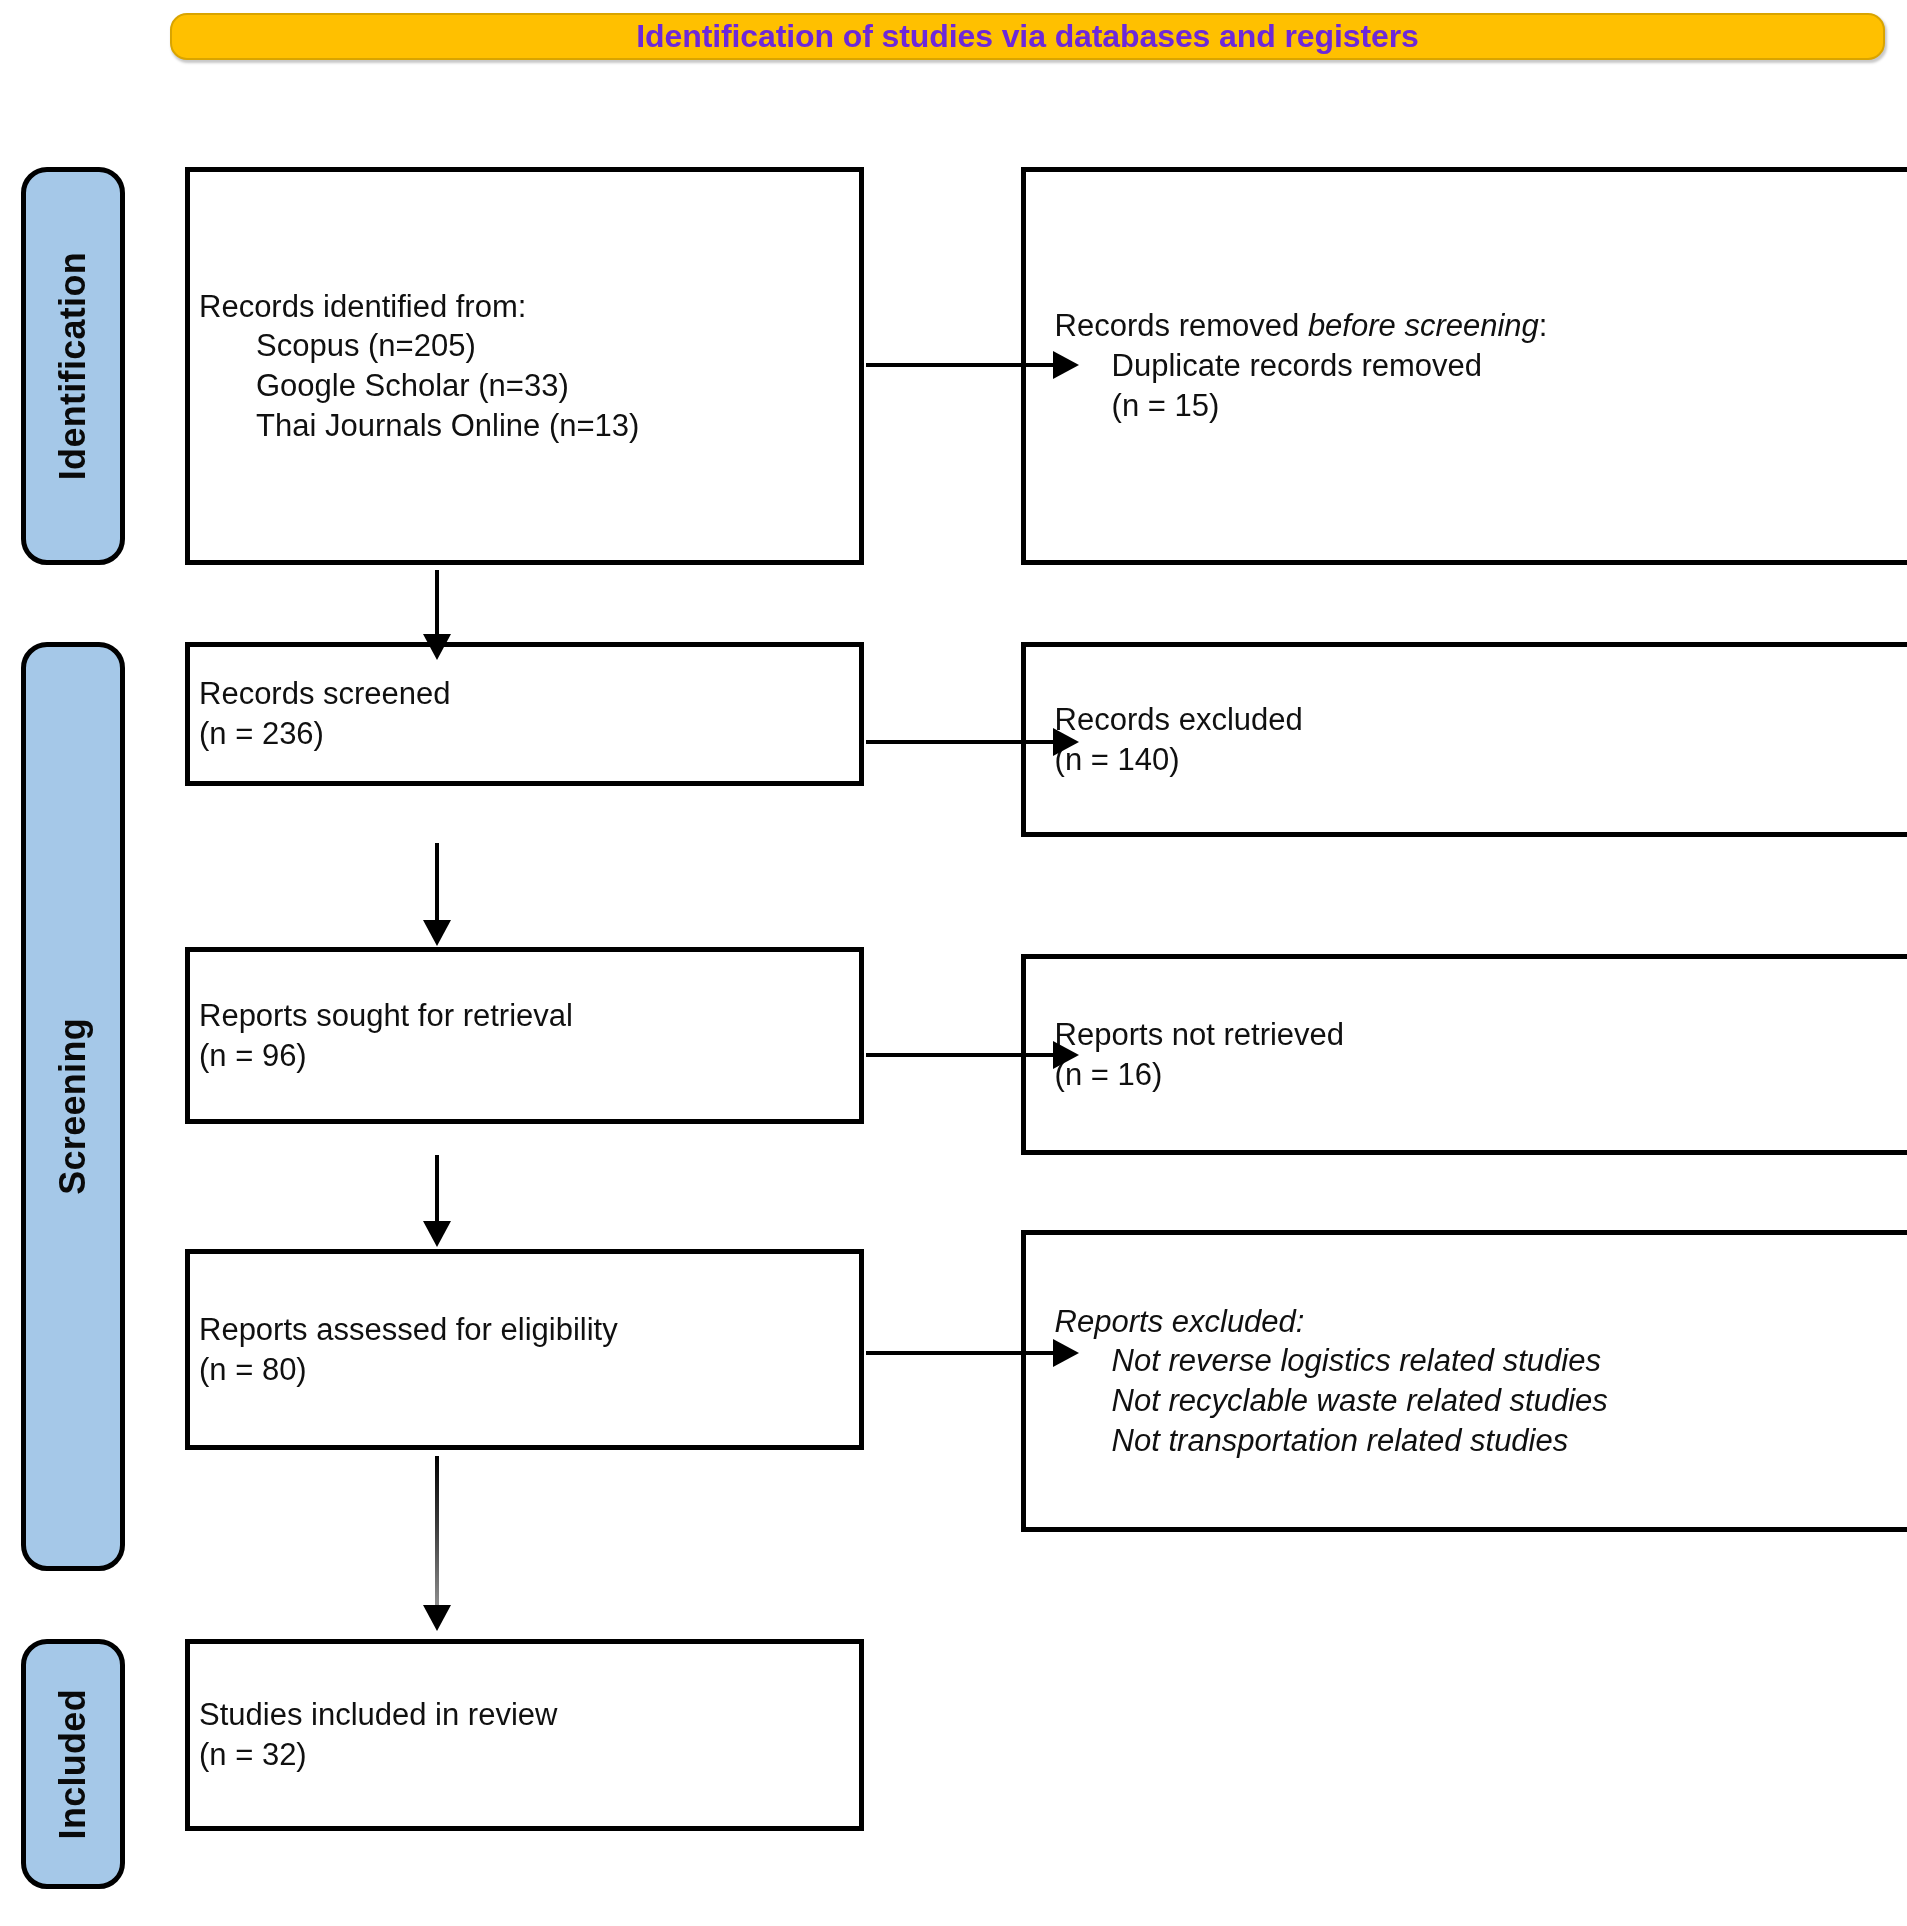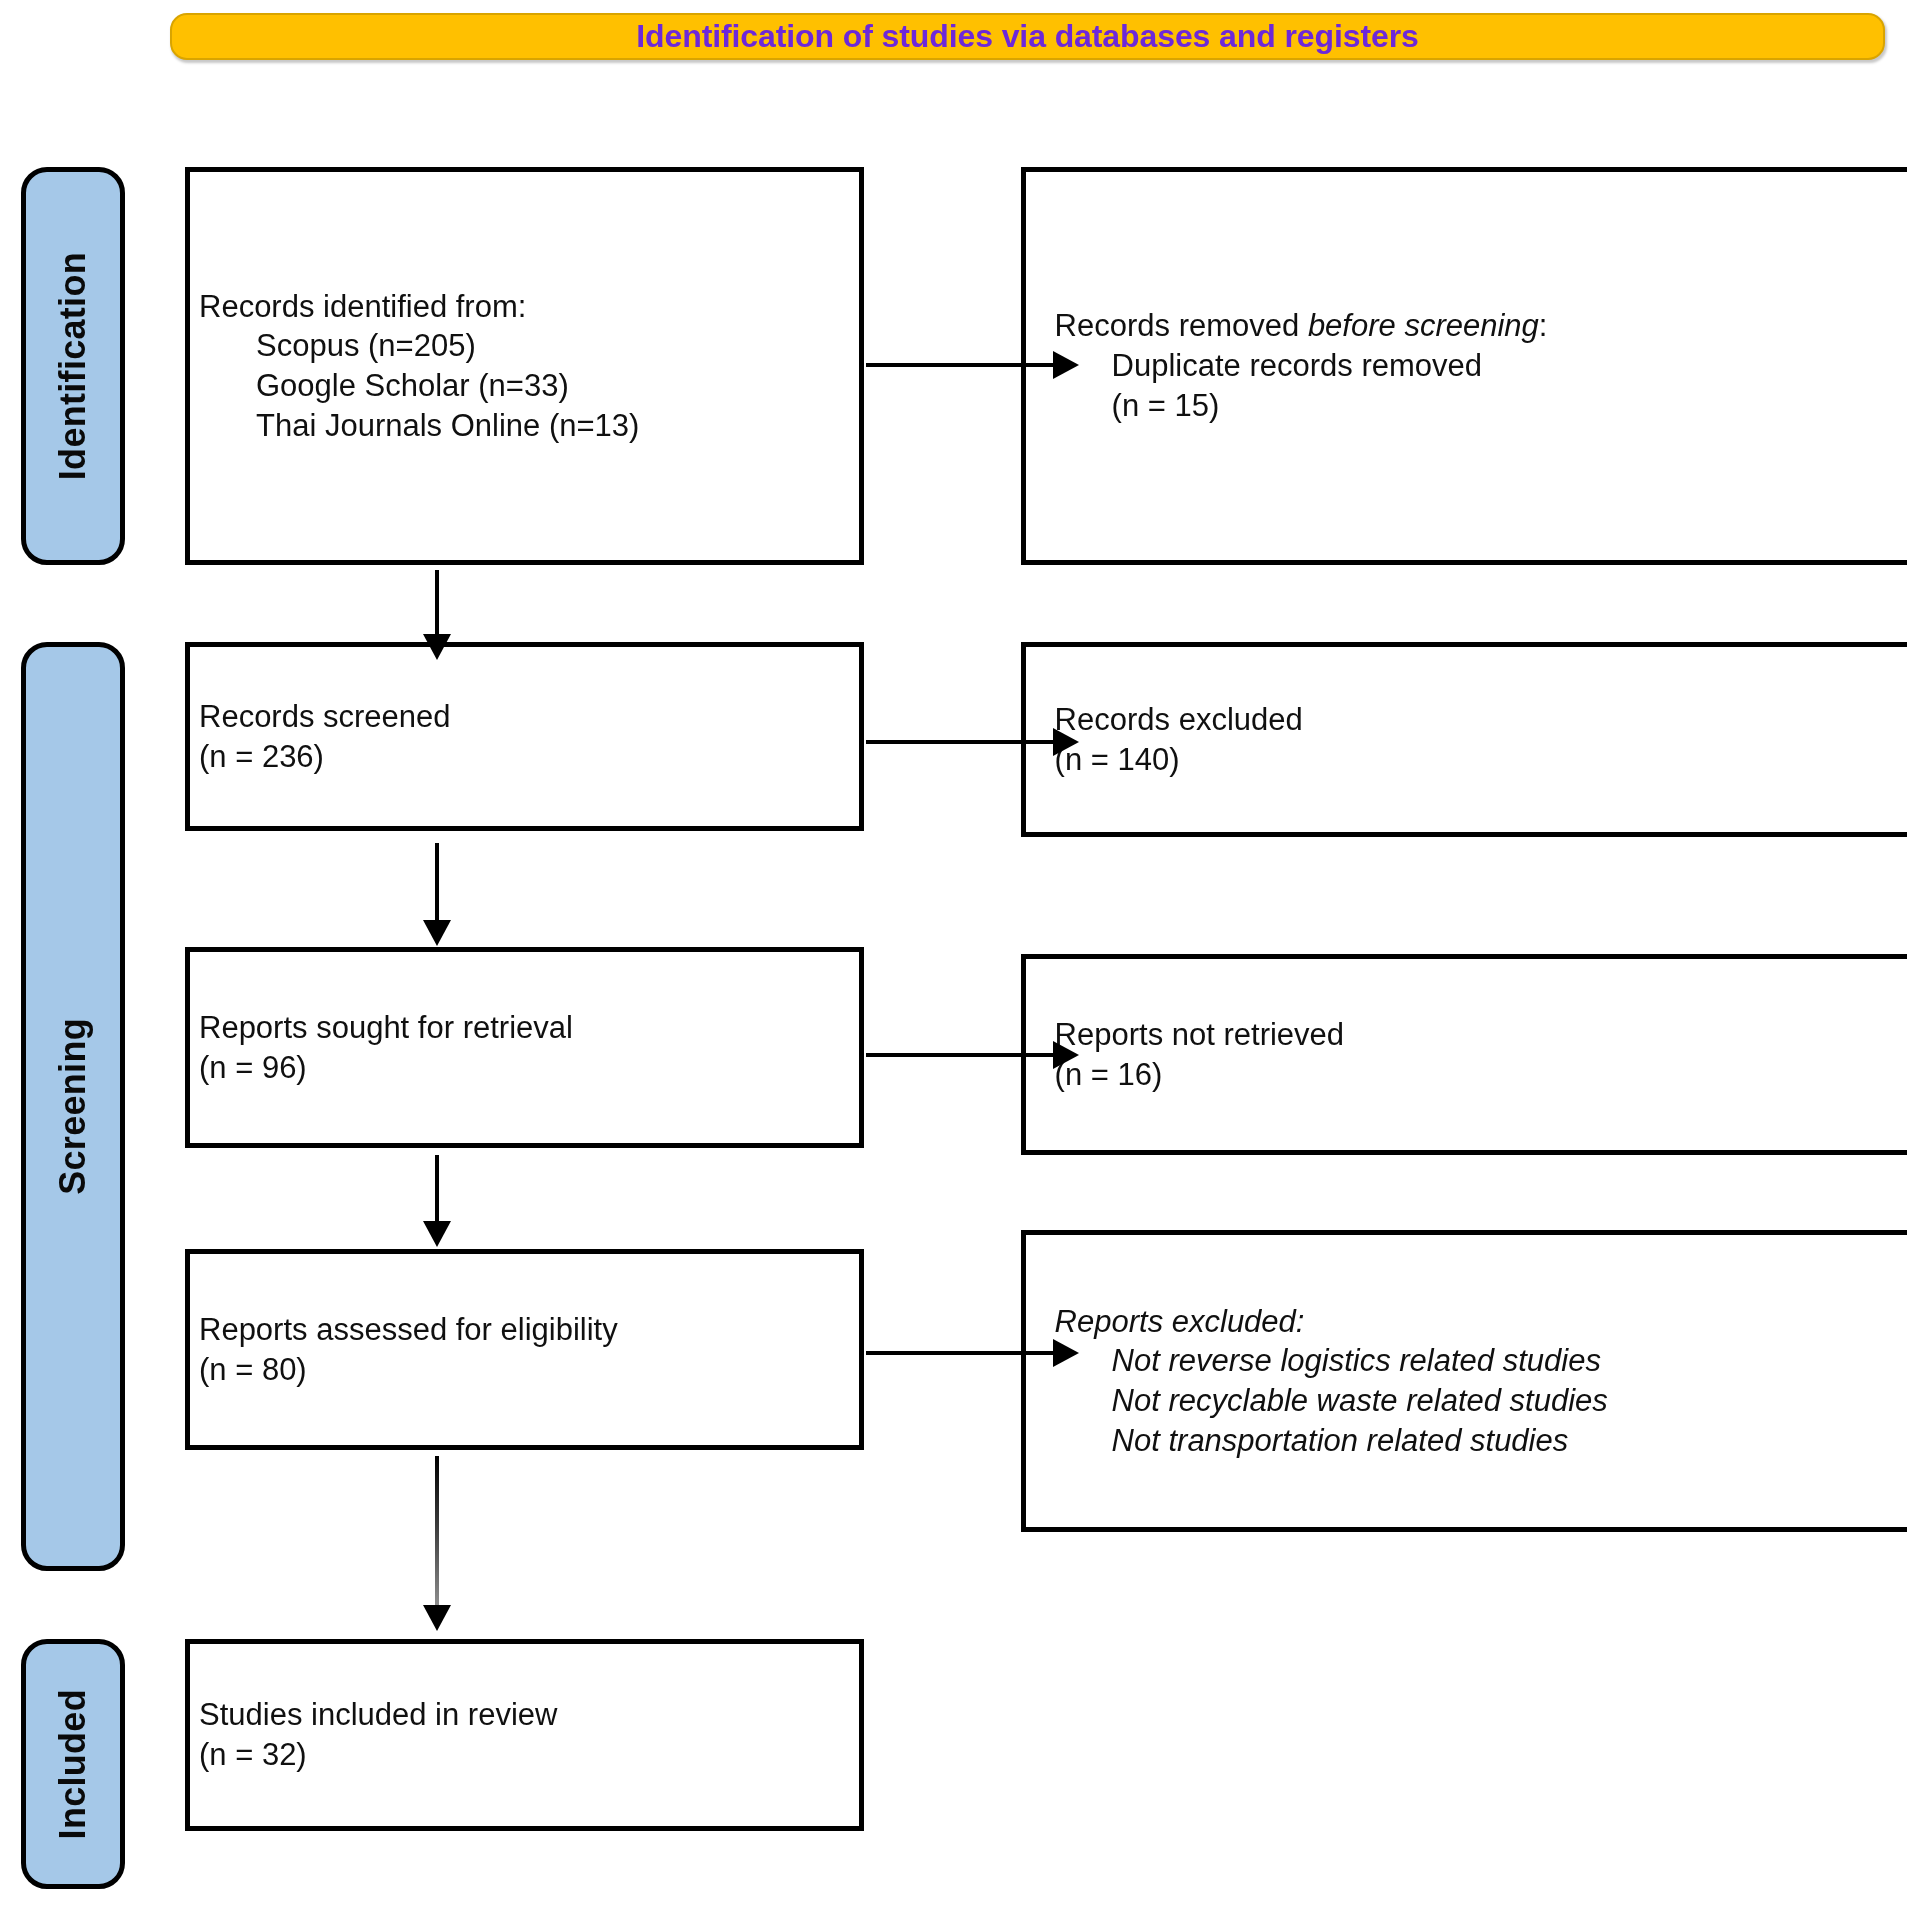--- a/index.html
+++ b/index.html
@@ -66,23 +66,23 @@
   .fbox .ln.ind{ padding-left:57px; }
   .fbox .ln em{ font-style:italic; }
 
   
   .col-l{ left:185px; width:679px;padding-left:9px; }
   
   .col-r{ left:1013px; width:956px;margin-left:8px; }
 
   .b-identified   { top:167px;  height:398px; }
   .b-removed      { top:167px;  height:398px; }
-  .b-screened     { top:642px;  height:189px; }
+  .b-screened     { top:642px;  height:144px; }
   .b-excluded     { top:642px;  height:195px; }
-  .b-sought       { top:947px; height:201px; }
+  .b-sought       { top:947px; height:177px; }
   .b-notretr      { top:954px; height:201px; }
   .b-assessed     { top:1249px; height:201px; }
   .b-repexcluded  { top:1230px; height:302px;font-style:italic; }
   .b-included     { top:1639px; height:192px; }
 
   
   .arrow{ position:absolute; }
   .arrow .shaft{ position:absolute; background:#000; }
   .arrow .head{ position:absolute; width:0; height:0; }
 

